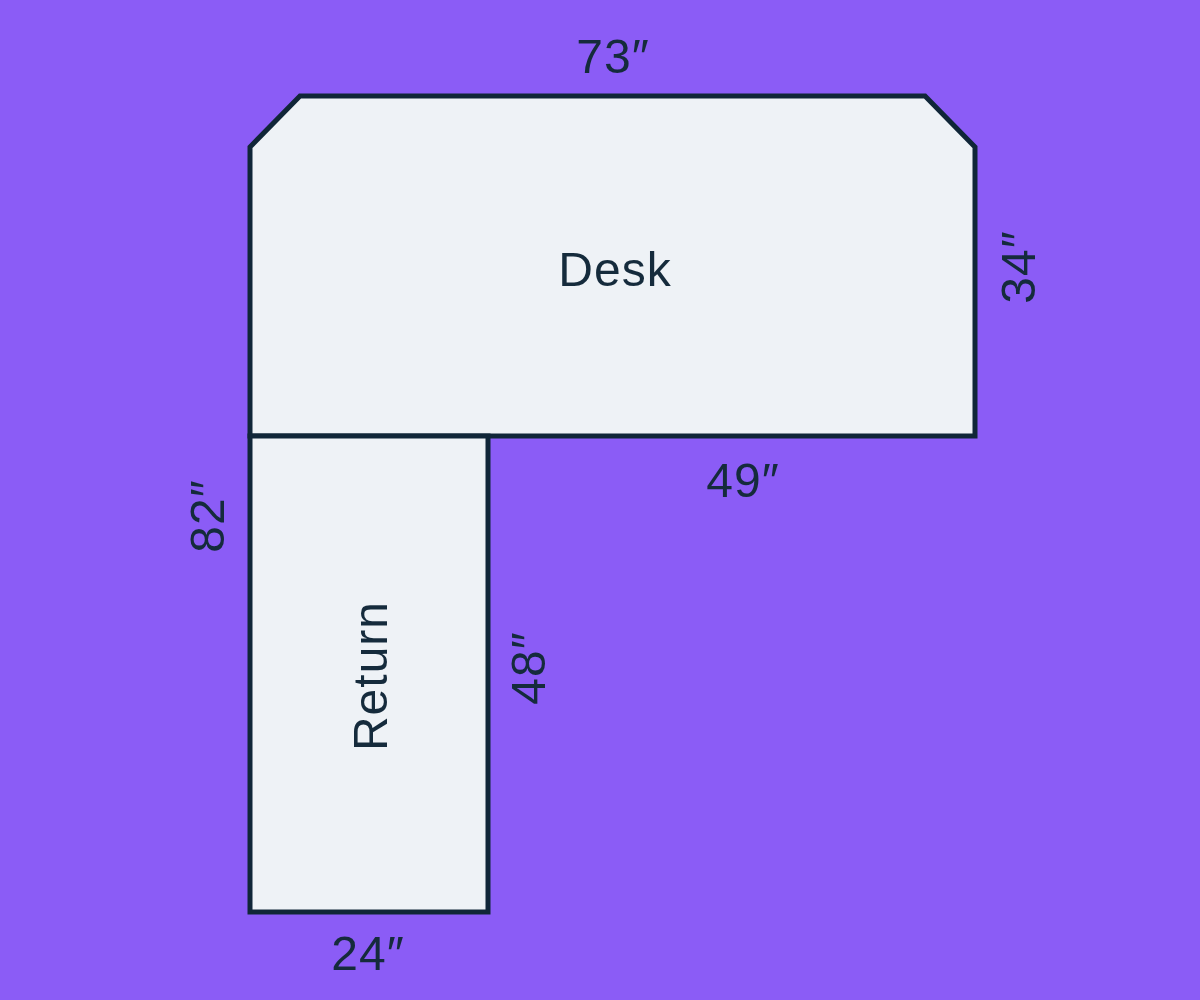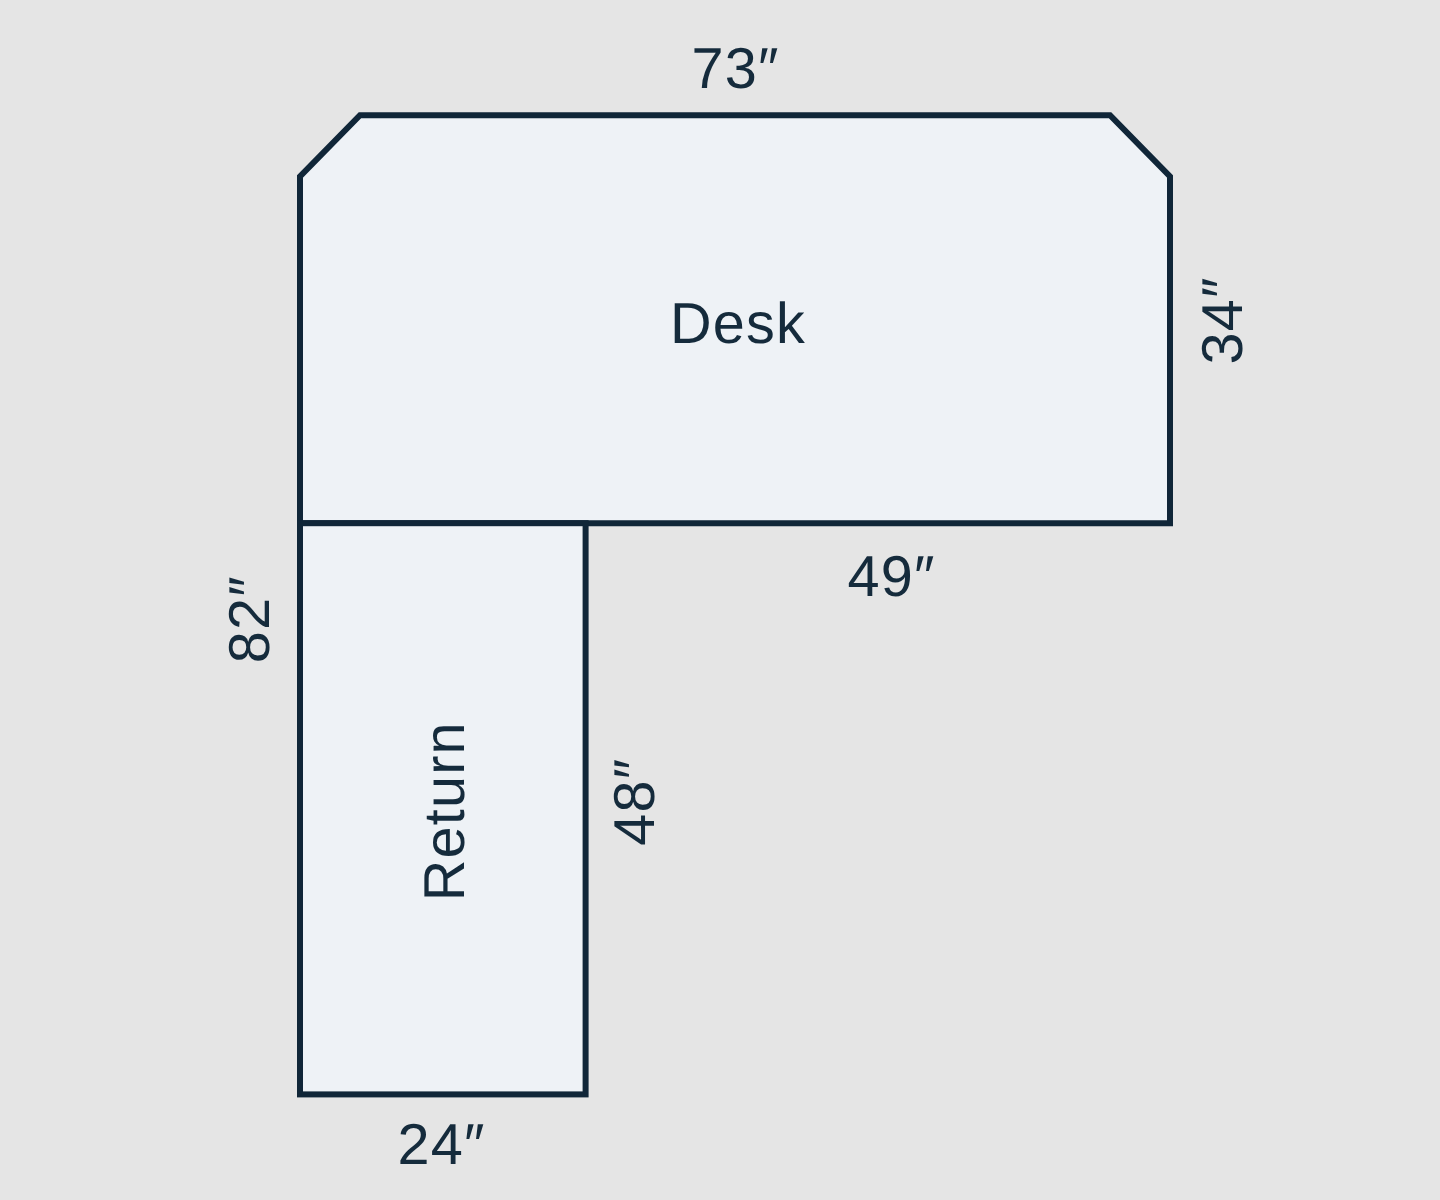--- a/index.html
+++ b/index.html
@@ -4,21 +4,21 @@
 <style>
   html, body {
     margin: 0;
     padding: 0;
     background: #ffffff;
   }
   .canvas {
     position: relative;
     width: 1200px;
     height: 1000px;
-    background: #e5e5e5;
+    background: #8b5cf6;
     overflow: hidden;
   }
   svg.diagram {
     display: block;
     width: 1200px;
     height: 1000px;
   }
   svg.diagram text {
     font-family: "Liberation Sans", "DejaVu Sans", sans-serif;
     font-size: 48px;

